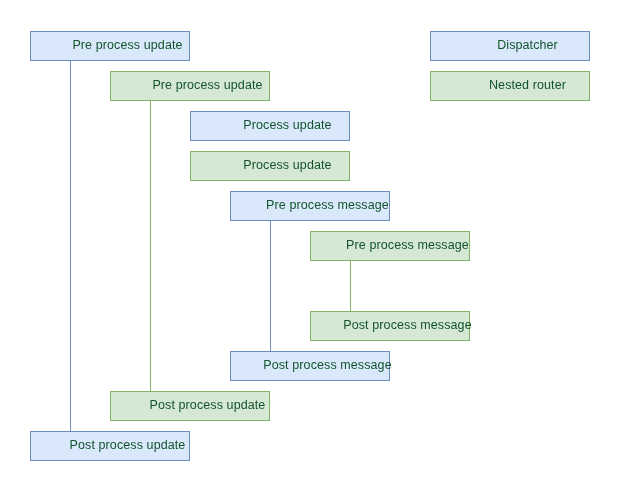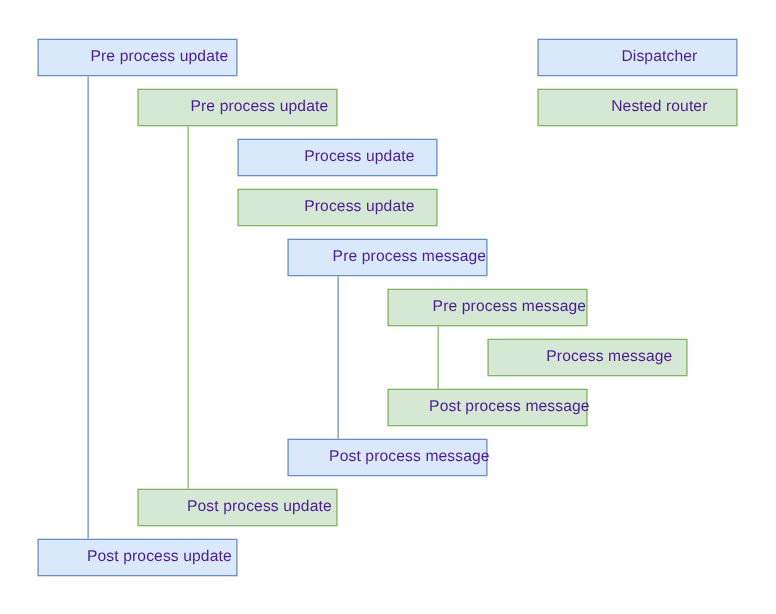--- a/index.html
+++ b/index.html
@@ -18,21 +18,21 @@
     overflow: hidden;
   }
   .node {
     position: absolute;
     box-sizing: border-box;
     display: flex;
     align-items: center;
     justify-content: center;
     font-size: 12.5px;
     line-height: 1.1;
-    color: #4c1d95;
+    color: #14532d;
     letter-spacing: 0.1px;
     white-space: nowrap;
     border-width: 1px;
     border-style: solid;
     z-index: 2;
     padding-left: 35px;
   }
   .node.blue {
     background: #dae8fc;
     border-color: #6c8ebf;
@@ -79,23 +79,20 @@
   </div>
 
   <div class="node blue" style="left:230px; top:191px; width:160px; height:30px;">
     <span>Pre process message</span>
   </div>
 
   <div class="node green" style="left:310px; top:231px; width:160px; height:30px;">
     <span>Pre process message</span>
   </div>
 
-  <div class="node green" style="left:390px; top:271px; width:160px; height:30px;">
-    <span>Process message</span>
-  </div>
 
   <div class="node green" style="left:310px; top:311px; width:160px; height:30px;">
     <span>Post process message</span>
   </div>
 
   <div class="node blue" style="left:230px; top:351px; width:160px; height:30px;">
     <span>Post process message</span>
   </div>
 
   <div class="node green" style="left:110px; top:391px; width:160px; height:30px;">

